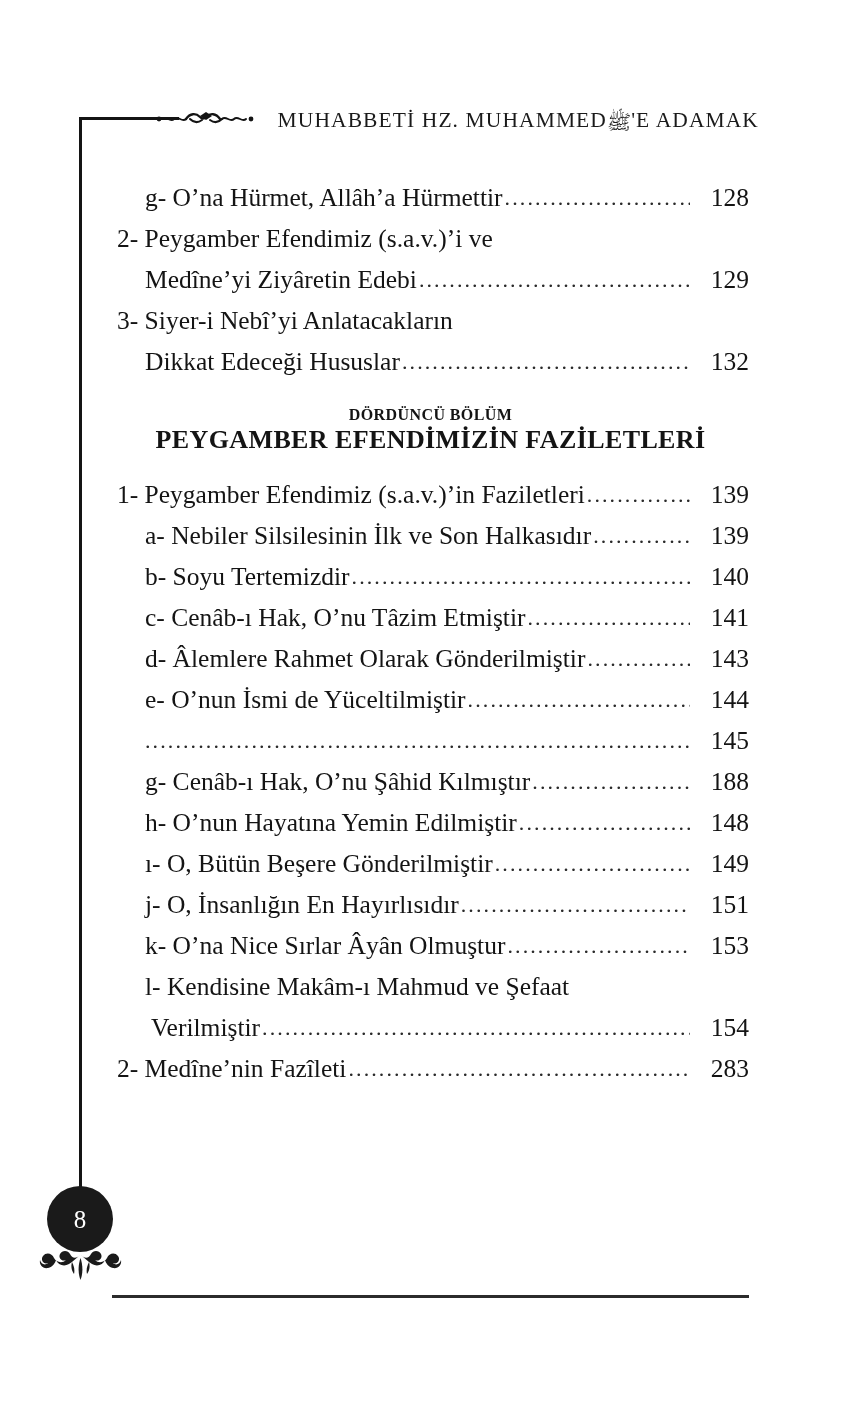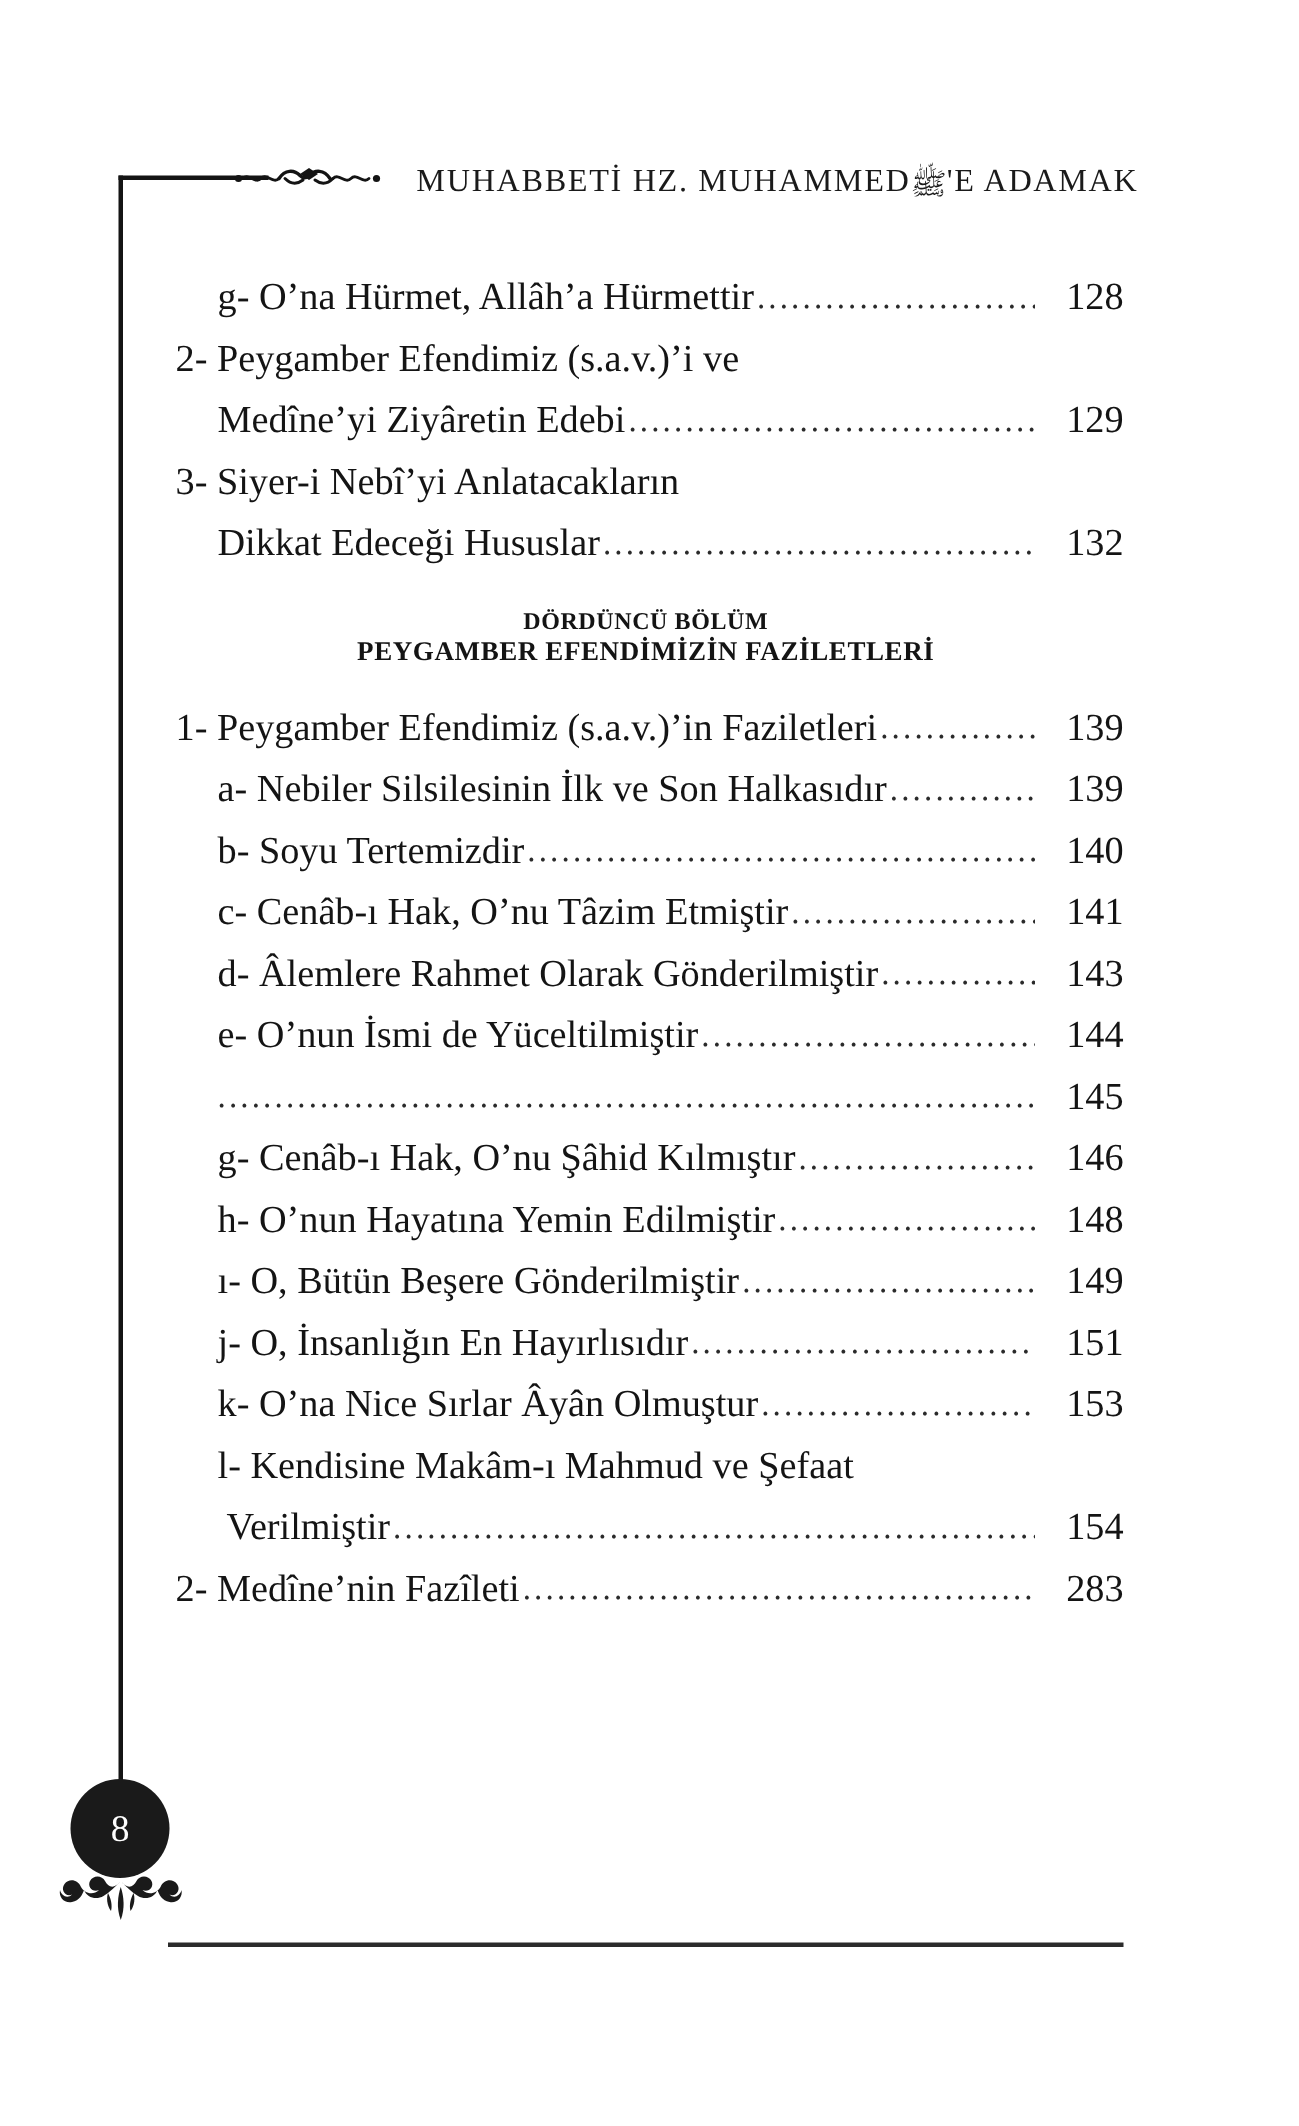--- a/index.html
+++ b/index.html
@@ -125,21 +125,21 @@
     margin-bottom: 26px;
     text-align: center;
     font-weight: 700;
     letter-spacing: 0.4px;
   }
   .section-head .l1 {
     font-size: 16px;
     line-height: 1.22;
   }
   .section-head .l2 {
-    font-size: 18px;
+    font-size: 26px;
     line-height: 1.22;
     font-family: Liberation Serif, serif;
   }
 
   
   .folio {
     position: absolute;
     left: 47px;
     top: 1186px;
     width: 66px;
@@ -263,21 +263,21 @@
           <span class="leader"></span>
           <span class="pageno">144</span>
         </div>
         <div class="entry lvl2">
           <span class="leader"></span>
           <span class="pageno">145</span>
         </div>
         <div class="entry lvl2">
           <span class="label">g- Cenâb-ı Hak, O’nu Şâhid Kılmıştır</span>
           <span class="leader"></span>
-          <span class="pageno">146</span>
+          <span class="pageno">188</span>
         </div>
         <div class="entry lvl2">
           <span class="label">h- O’nun Hayatına Yemin Edilmiştir</span>
           <span class="leader"></span>
           <span class="pageno">148</span>
         </div>
         <div class="entry lvl2">
           <span class="label">ı- O, Bütün Beşere Gönderilmiştir</span>
           <span class="leader"></span>
           <span class="pageno">149</span>

